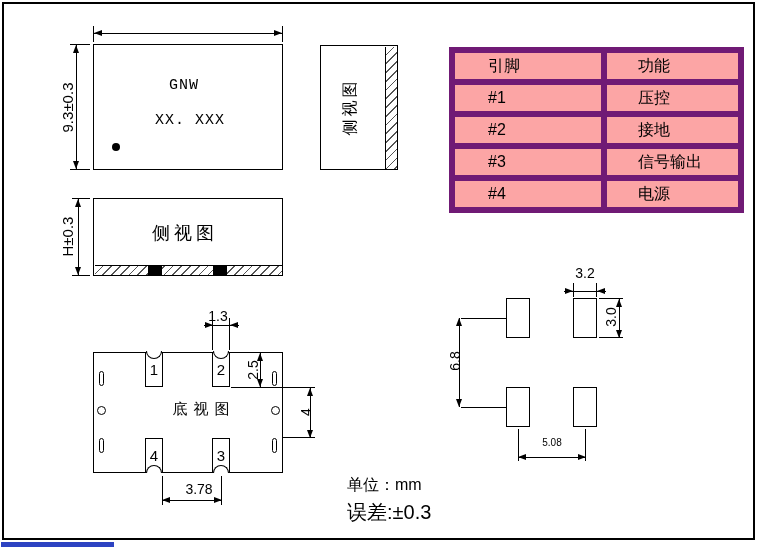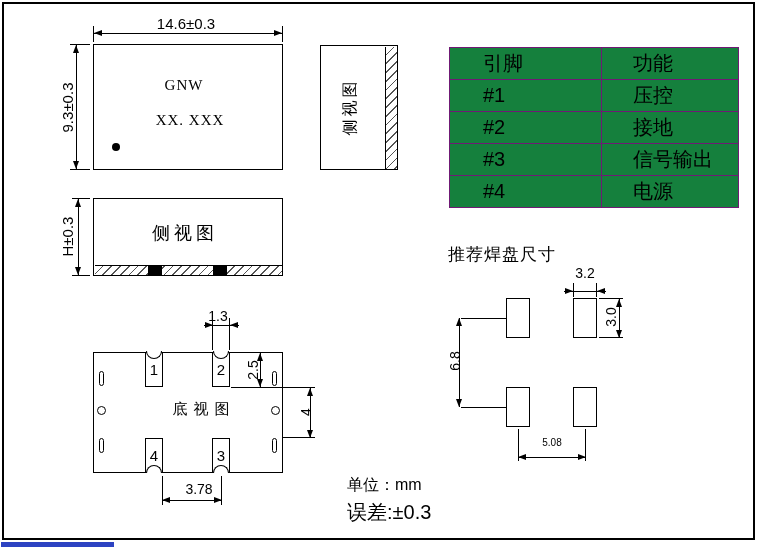--- a/index.html
+++ b/index.html
@@ -32,41 +32,40 @@
     border-left:3.5px solid transparent;border-right:3.5px solid transparent;border-top:8px solid #000}
   .hatch{background:repeating-linear-gradient(135deg,rgba(0,0,0,0) 0 5px,#555 5px 6.2px)}
   .notch-d{position:absolute;width:16px;height:8px;background:#fff;border:1px solid #000;
     border-top:none;border-radius:0 0 8px 8px}
   .notch-u{position:absolute;width:16px;height:8px;background:#fff;border:1px solid #000;
     border-bottom:none;border-radius:8px 8px 0 0}
   .bpad{position:absolute;border:1px solid #000;background:#fff;display:flex;
     align-items:center;justify-content:center;font-size:15px}
   .slot{position:absolute;width:5px;height:15px;border:1px solid #000;border-radius:3px;background:#fff}
   .hole{position:absolute;width:9px;height:9px;border:1px solid #000;border-radius:50%;background:#fff}
-  .serif{font-family:Liberation Serif, serif}
+  .serif{font-family:Liberation Mono, monospace}
   table#pintable{position:absolute;left:449px;top:47px;border-collapse:collapse}
-  #pintable td{border:1px solid #701a75;height:32px;font-size:20px;vertical-align:middle;background:#15803d}
+  #pintable td{border:6px solid #701a75;height:32px;font-size:16px;vertical-align:middle;background:#fca5a5}
   #pintable td.c1{width:152px;padding-left:33px}
   #pintable td.c2{width:137px;padding-left:31px}
 </style>
 </head>
 <body>
 
 <div id="canvas">
 
   <div class="abs" style="left:2px;top:2px;width:753px;height:538px;border:2px solid #000"></div>
 
   <div class="abs" style="left:1px;top:542px;width:113px;height:5px;background:#2d43c2"></div>
 
   <div class="pkg" style="left:93px;top:44px;width:190px;height:126px"></div>
   <div class="t tc serif" style="left:154px;top:77px;width:60px;letter-spacing:1px">GNW</div>
   <div class="t tc serif" style="left:150px;top:112px;width:80px;letter-spacing:1px">XX. XXX</div>
   <div class="abs" style="left:112px;top:143px;width:8px;height:8px;border-radius:50%;background:#000"></div>
 
-  <div class="t tc" style="left:136px;top:15px;width:100px">14.6±0.3</div>
   <div class="ln" style="left:93px;top:26px;width:1px;height:16px"></div>
   <div class="ln" style="left:282px;top:26px;width:1px;height:16px"></div>
   <div class="dimh" style="left:94px;top:33px;width:188px"></div>
 
   <div class="t tc rot" style="left:26px;top:100px;width:80px;height:15px">9.3±0.3</div>
   <div class="ln" style="left:70px;top:44px;width:20px;height:1px"></div>
   <div class="ln" style="left:70px;top:169px;width:20px;height:1px"></div>
   <div class="dimv" style="left:76px;top:45px;height:124px"></div>
 
   <div class="pkg" style="left:320px;top:45px;width:78px;height:125px"></div>
@@ -120,21 +119,20 @@
   <div class="ln" style="left:231px;top:387px;width:84px;height:1px"></div>
   <div class="ln" style="left:283px;top:437px;width:32px;height:1px"></div>
   <div class="t tc rot" style="left:285px;top:405px;width:40px;height:14px;font-size:14px">4</div>
   <div class="dimv" style="left:310px;top:388px;height:50px"></div>
 
   <div class="t tc" style="left:174px;top:481px;width:50px;font-size:14px">3.78</div>
   <div class="ln" style="left:162px;top:476px;width:1px;height:29px"></div>
   <div class="ln" style="left:221px;top:476px;width:1px;height:29px"></div>
   <div class="dimh" style="left:162px;top:500px;width:60px"></div>
 
-  <div class="t" style="left:448px;top:245px;font-size:17px;letter-spacing:1px">推荐焊盘尺寸</div>
   <div class="thin" style="left:506px;top:298px;width:24px;height:40px"></div>
   <div class="thin" style="left:573px;top:298px;width:24px;height:40px"></div>
   <div class="thin" style="left:506px;top:387px;width:24px;height:40px"></div>
   <div class="thin" style="left:573px;top:387px;width:24px;height:40px"></div>
 
   <div class="t tc" style="left:564px;top:265px;width:42px;font-size:14px">3.2</div>
   <div class="ln" style="left:573px;top:283px;width:1px;height:14px"></div>
   <div class="ln" style="left:596px;top:283px;width:1px;height:14px"></div>
   <div class="dimh-out" style="left:564px;top:291px;width:42px"></div>
 

